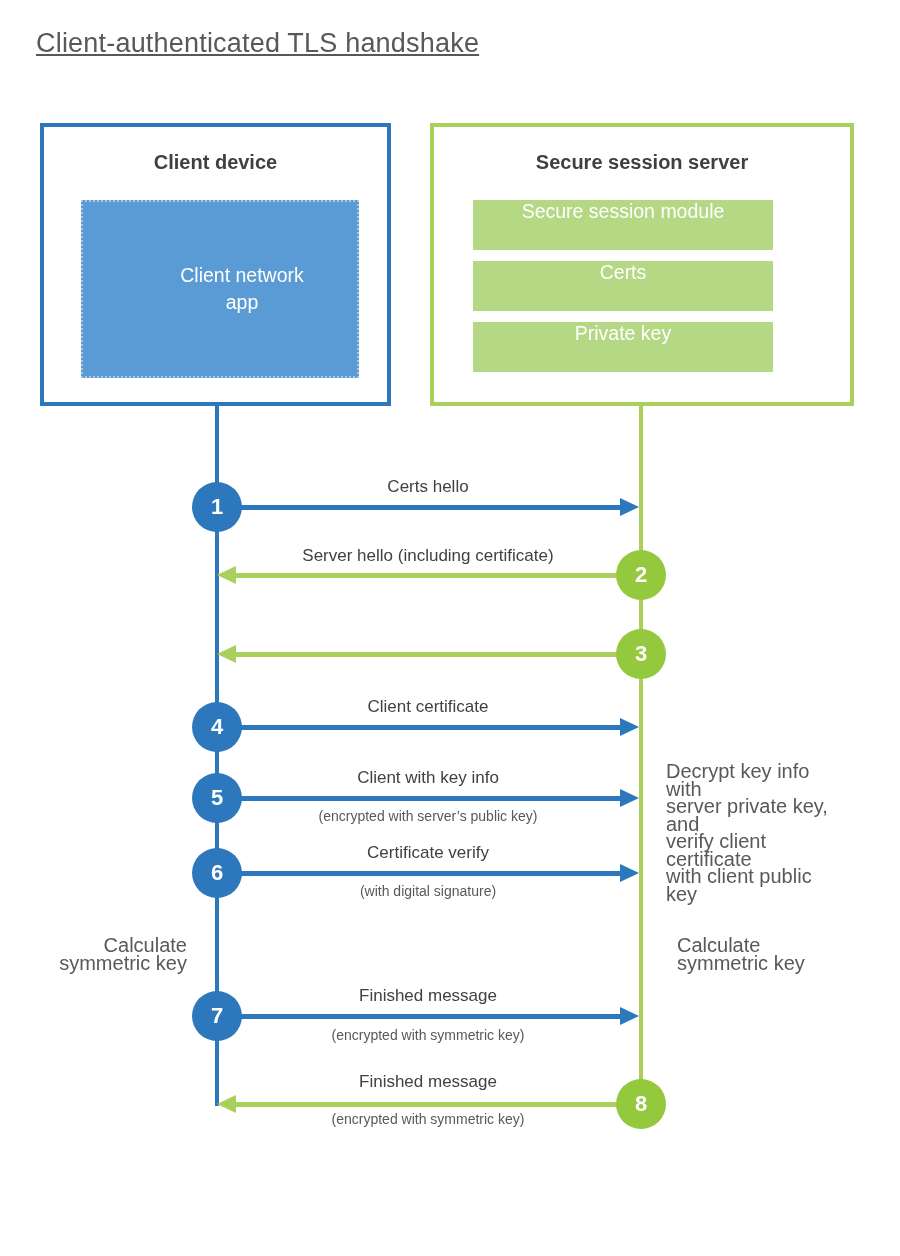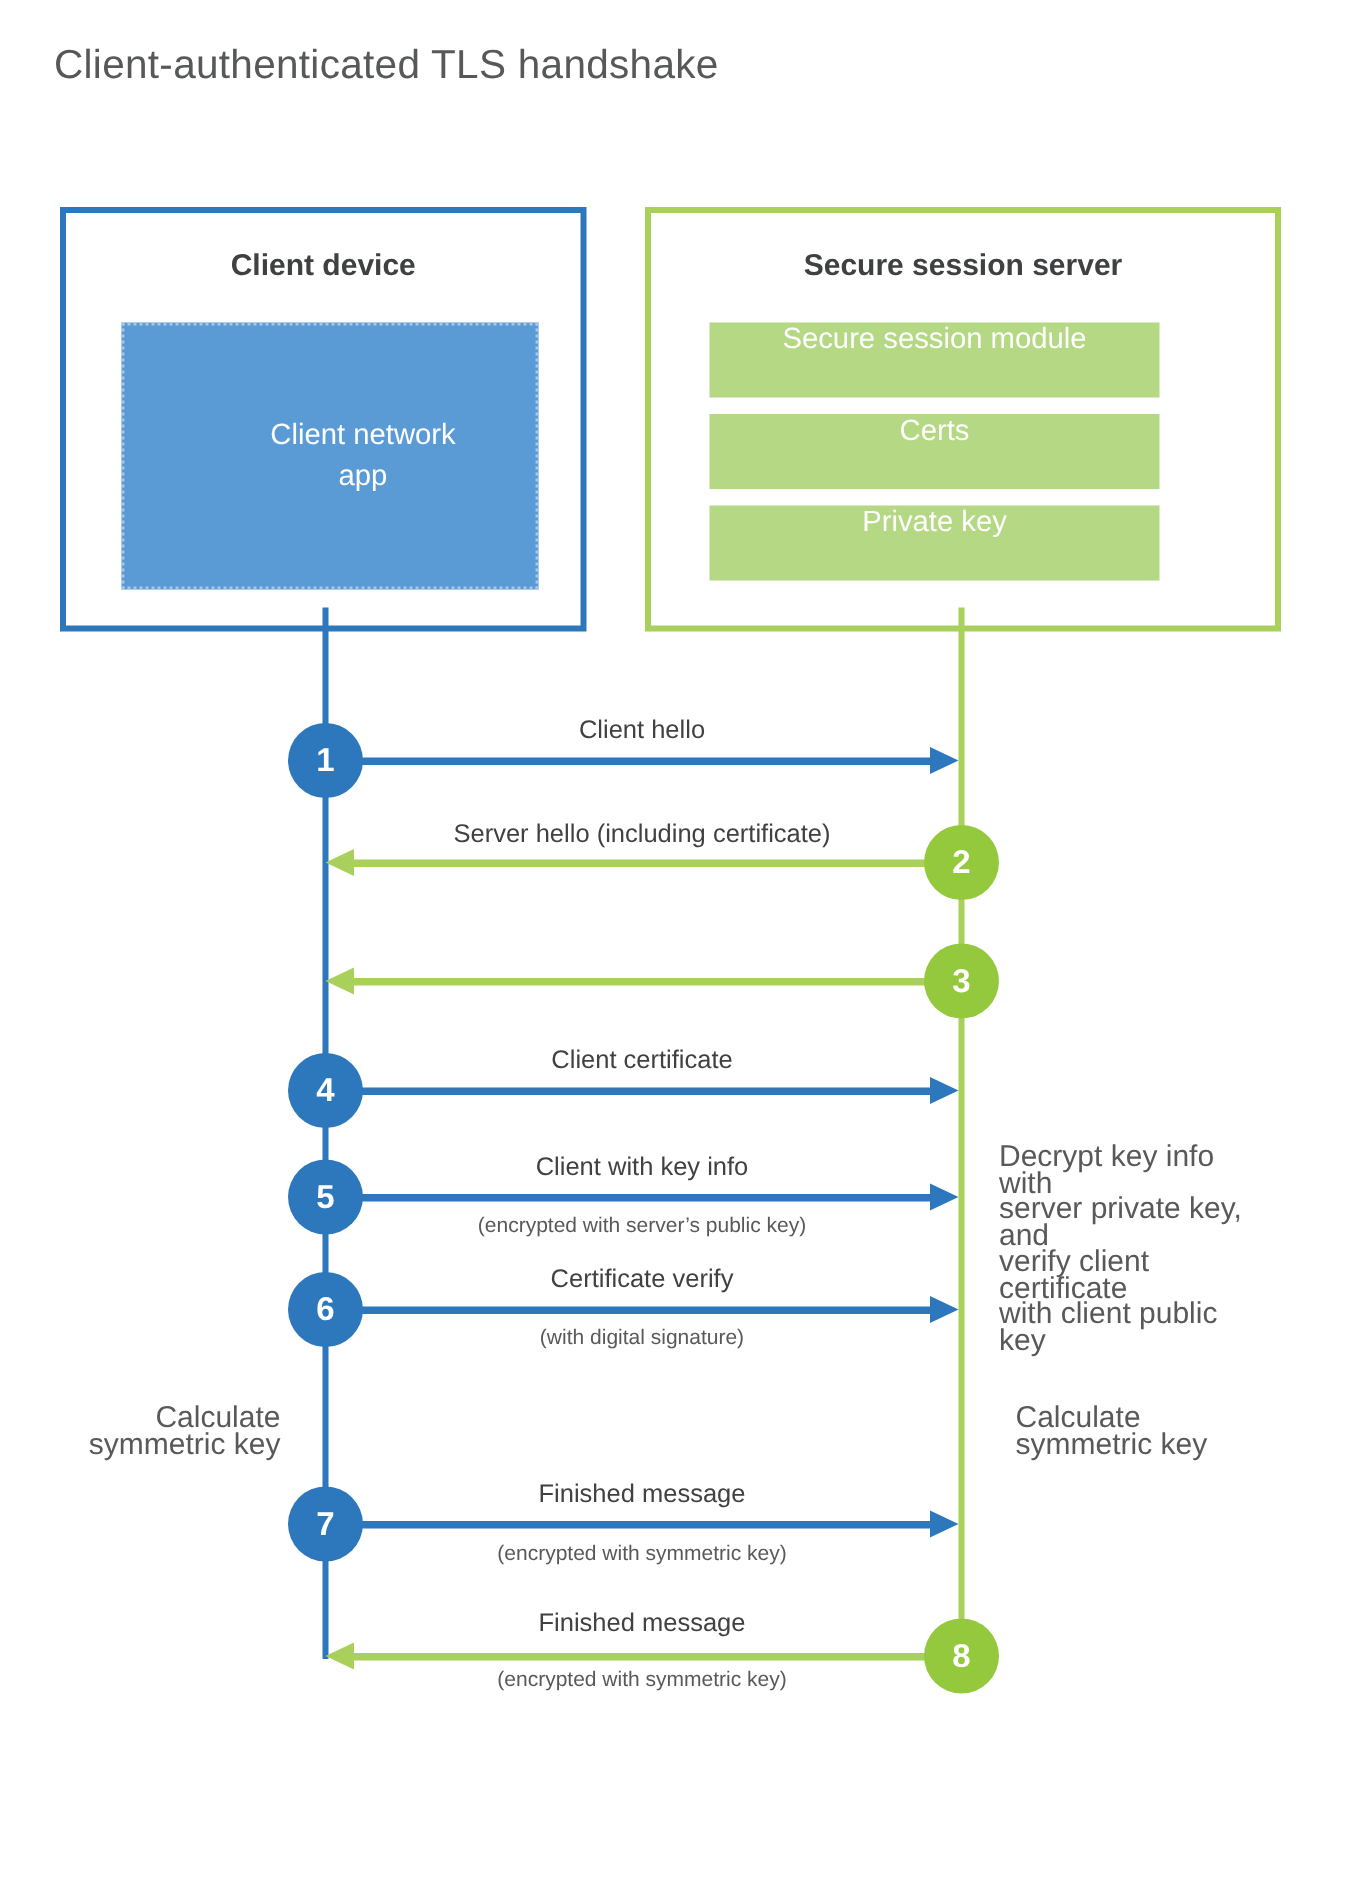--- a/index.html
+++ b/index.html
@@ -11,25 +11,26 @@
     background: #ffffff;
     overflow: hidden;
   }
   .page-title {
     position: absolute;
     left: 36px; top: 28px;
     font-size: 27px;
     font-weight: 300;
     color: #57585a;
     letter-spacing: 0.2px;
+    text-decoration: underline;
   }
   
   .actor-box {
     position: absolute;
-    top: 138px;
+    top: 123px;
     height: 283px;
     box-sizing: border-box;
     background: #ffffff;
   }
   .actor-box.client { left: 40px; width: 351px; border: 4px solid #2d77bc; }
   .actor-box.server { left: 430px; width: 424px; border: 4px solid #a8d05a; }
   .actor-title {
     display: block;
     text-align: center;
     margin-top: 24px;
@@ -172,21 +173,21 @@
   <div class="lifeline client"></div>
   <div class="lifeline server"></div>
 
   <div class="circle blue" style="top:482px">
     <span>1</span>
   </div>
   <div class="arrow right" style="top:507px">
     <div class="shaft"></div>
     <div class="head"></div>
   </div>
-  <div class="msg-label" style="top:477px">Client hello</div>
+  <div class="msg-label" style="top:477px">Certs hello</div>
 
   <div class="circle green" style="top:550px">
     <span>2</span>
   </div>
   <div class="arrow left" style="top:575px">
     <div class="shaft"></div>
     <div class="head"></div>
   </div>
   <div class="msg-label" style="top:546px">Server hello (including certificate)</div>
 

